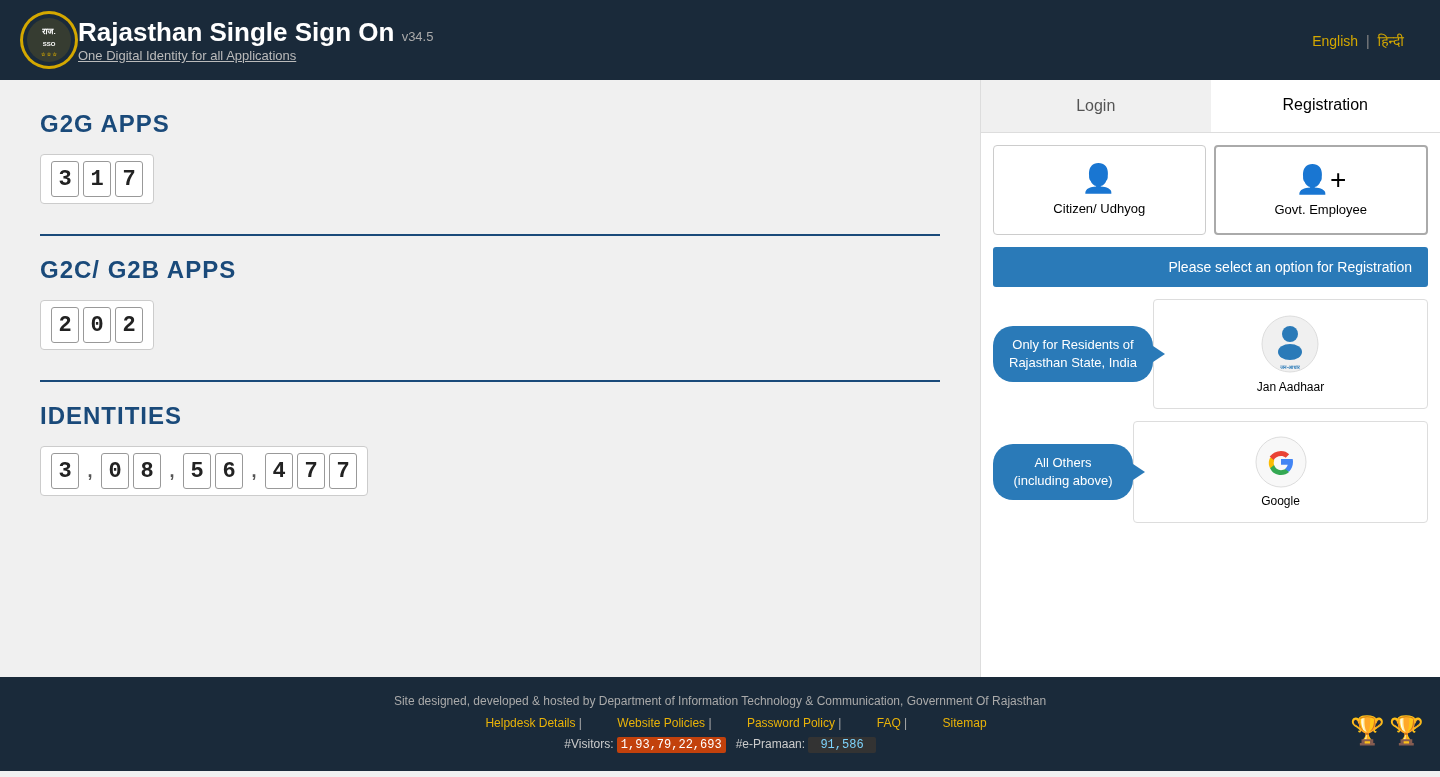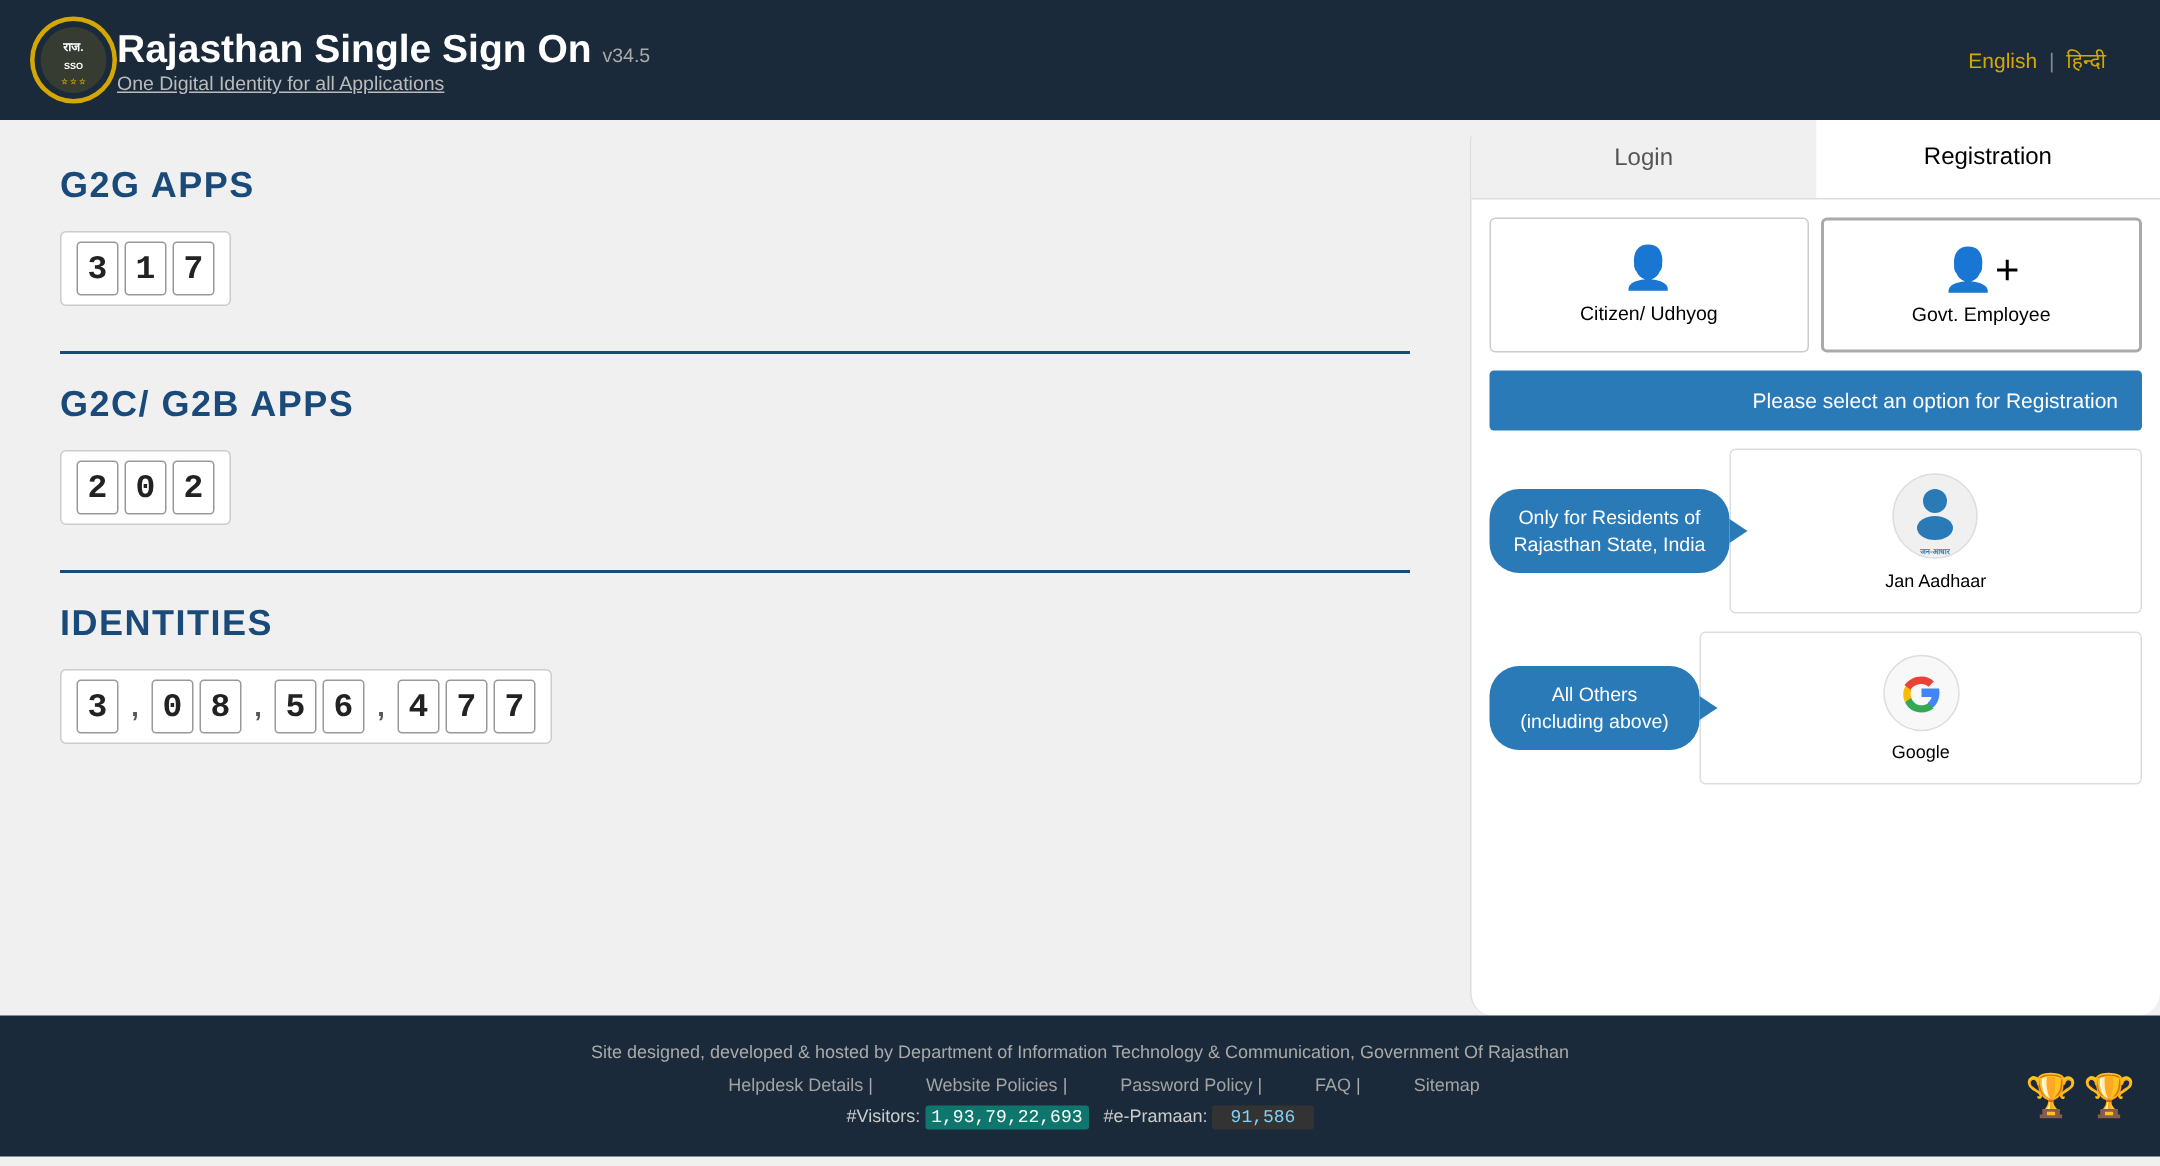--- a/index.html
+++ b/index.html
@@ -104,21 +104,20 @@
       color: #555;
     }
 
     
     .right-panel {
       width: 460px;
       background: #ffffff;
       border-left: 1px solid #ddd;
       padding: 0;
       flex-shrink: 0;
-      border-radius: 15px;
     }
 
     
     .tab-bar {
       display: flex;
       border-bottom: 1px solid #ddd;
     }
     .tab {
       flex: 1;
       padding: 16px;
@@ -233,23 +232,23 @@
     
     .footer {
       background: #1a2a3a;
       color: #aaa;
       text-align: center;
       padding: 14px 20px;
       font-size: 12px;
       line-height: 1.8;
       position: relative;
     }
-    .footer a { color: #a3a3a3; text-decoration: none; margin-left: 32px; }
+    .footer a { color: #eab308; text-decoration: none; margin-left: 32px; }
     .footer-stats { color: #ccc; }
-    .footer-visitors { color: #fff; font-family: 'Courier New', monospace; background: #0f766e; padding: 1px 4px; border-radius: 2px; }
+    .footer-visitors { color: #fff; font-family: 'Courier New', monospace; background: #c2410c; padding: 1px 4px; border-radius: 2px; }
     .footer-epramaan { color: #7dd3fc; font-family: 'Courier New', monospace; background: #333; padding: 1px 12px; border-radius: 2px; }
 
     .trophy-icons {
       position: absolute;
       right: 16px;
       bottom: 14px;
       display: flex;
       gap: 4px;
     }
     .trophy { font-size: 28px; color: #d4a800; }

